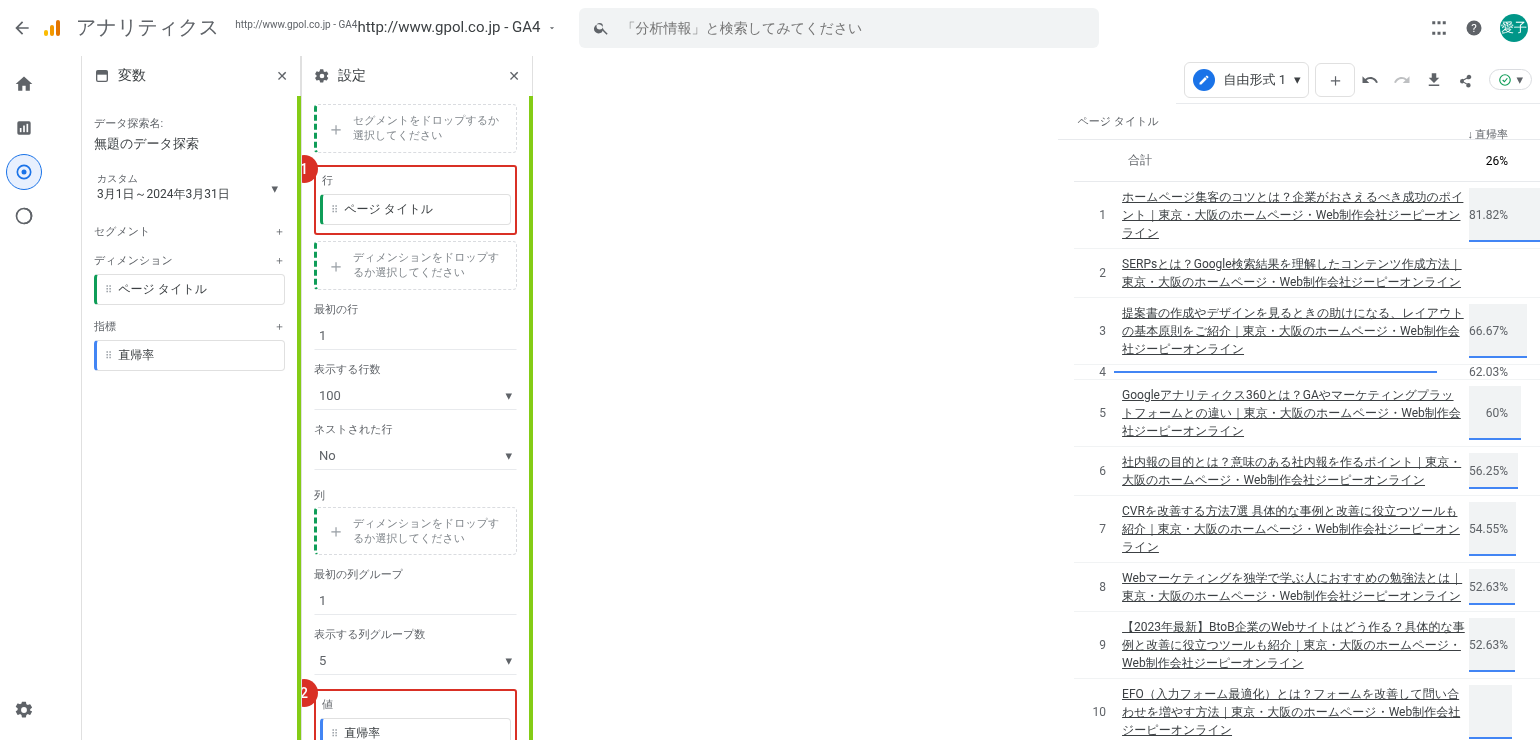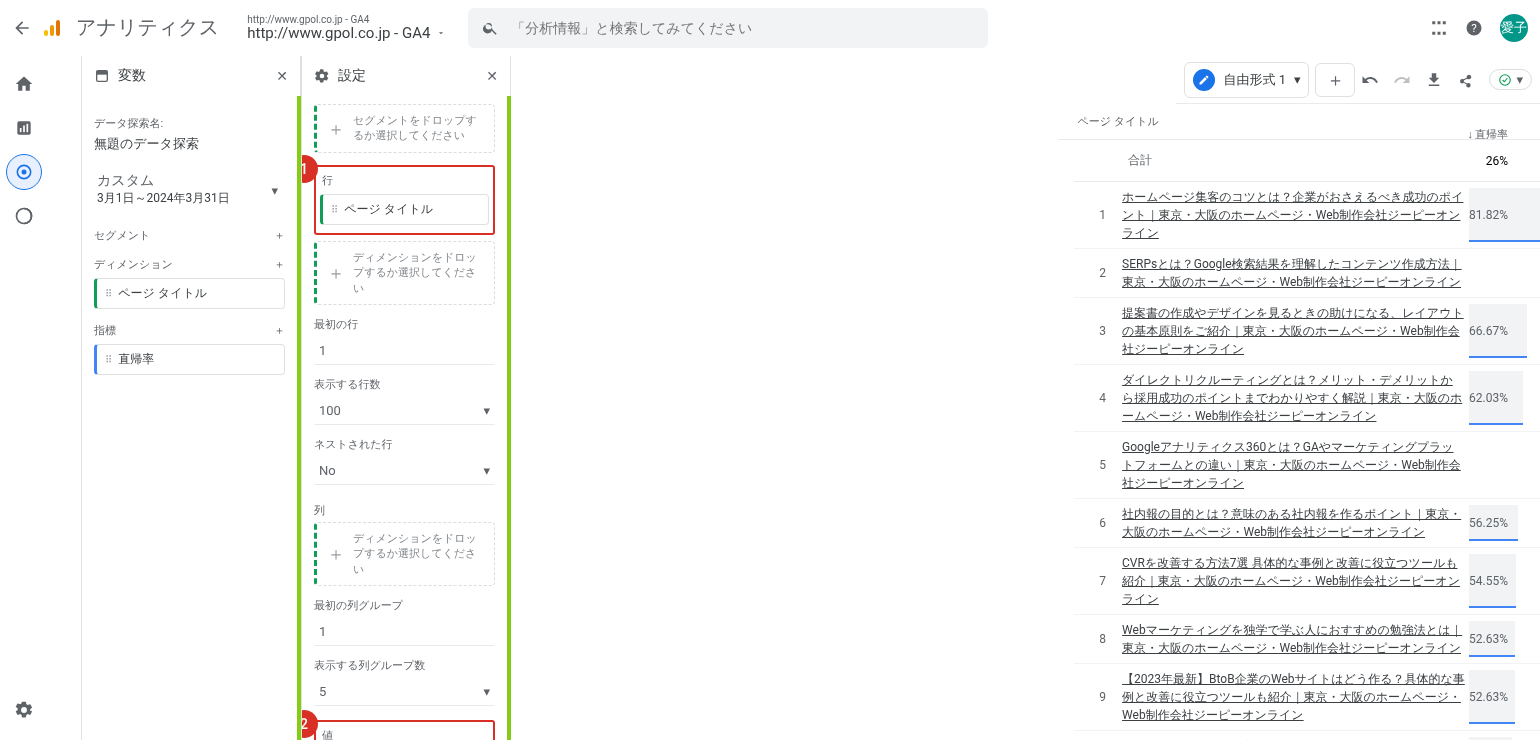--- a/index.html
+++ b/index.html
@@ -2,21 +2,21 @@
 <html><head>
 <meta charset="utf-8">
 <style>
 * { box-sizing: border-box; margin: 0; padding: 0; font-family: Roboto, Arial, sans-serif; }
 body { width: 1540px; height: 740px; background: #fff; color: #3c4043; font-size: 13px; overflow: hidden; }
 
 
 .topbar { height: 56px; display: flex; align-items: center; padding: 0 12px; gap: 8px; border-bottom: 1px solid #fff; }
 .ga-logo { width: 24px; height: 24px; }
 .app-name { font-size: 20px; color: #5f6368; margin-left: 4px; }
-.prop-block { margin-left: 20px; display: flex; flex-direction: column; line-height: 1.1; }
+.prop-block { margin-left: 8px; display: flex; flex-direction: row; line-height: 1.1; }
 .prop-small { font-size: 10px; color: #5f6368; }
 .prop-name { font-size: 15px; color: #3c4043; display: flex; align-items: center; gap: 6px; }
 .search-wrap { margin-left: 14px; background: #f1f3f4; border-radius: 6px; height: 40px; width: 520px; display: flex; align-items: center; padding: 0 14px; gap: 12px; color: #5f6368; }
 .search-wrap input { border: none; background: transparent; outline: none; width: 100%; font-size: 14px; color: #8b5cf6; }
 .topbar-right { margin-left: auto; display: flex; align-items: center; gap: 16px; }
 .top-icon { color: #5f6368; font-size: 20px; cursor: pointer; }
 .avatar { width: 28px; height: 28px; border-radius: 50%; background: #009688; color: #fff; display: flex; align-items: center; justify-content: center; font-size: 13px; }
 
 
 .body-grid { display: flex; height: calc(740px - 56px); }
@@ -38,21 +38,21 @@
 .date-range { border: 1px solid transparent; border-radius: 4px; padding: 6px 2px; display: flex; flex-direction: column; position: relative; }
 .date-range .caret { position: absolute; right: 6px; top: 50%; transform: translateY(-50%); color: #5f6368; }
 .sec-head { display: flex; align-items: center; margin-top: 14px; font-size: 11px; color: #5f6368; }
 .sec-head .plus { margin-left: auto; cursor: pointer; color: #5f6368; }
 .chip { border: 1px solid #e0e0e0; border-radius: 4px; padding: 6px 8px; display: flex; align-items: center; gap: 8px; margin-top: 6px; font-size: 12px; color: #3c4043; }
 .chip .grip { color: #9aa0a6; font-size: 10px; letter-spacing: -2px; }
 .chip.dim { border-left: 3px solid #0f9d58; }
 .chip.metric { border-left: 3px solid #4285f4; }
 
 
-.set-panel { width: 210px; position: relative; }
+.set-panel { width: 232px; position: relative; }
 .drop-zone { border: 1px dashed #dadce0; border-radius: 4px; padding: 8px; display: flex; align-items: center; gap: 6px; color: #80868b; font-size: 11px; line-height: 1.4; }
 .drop-zone .plus { color: #9aa0a6; font-size: 18px; margin: 0 2px; }
 .drop-zone.seg { border-left: 3px dashed #0f9d58; }
 .drop-zone.col { border-left: 3px dashed #0f9d58; }
 .callout { border: 2px solid #d93025; border-radius: 3px; padding: 6px 4px 8px; margin-top: 12px; position: relative; }
 .callout .label { font-size: 11px; color: #5f6368; margin-bottom: 4px; padding-left: 2px; }
 .callout-badge { position: absolute; left: -26px; top: -12px; width: 28px; height: 28px; border-radius: 50%; background: #d93025; color: #fff; display: flex; align-items: center; justify-content: center; font-size: 14px; font-weight: 500; }
 .select-row { border: 1px solid transparent; border-bottom: 1px solid #e8eaed; padding: 6px 4px; display: flex; align-items: center; font-size: 13px; color: #5f6368; margin-top: 2px; }
 .select-row .caret { margin-left: auto; color: #5f6368; }
 
@@ -181,21 +181,21 @@
           <rect x="4" y="4" width="16" height="6" fill="#5f6368"></rect>
         </svg>
       <span>変数</span>
       <span class="x">✕</span>
     </div>
     <div class="panel-body">
       <div class="field-label">データ探索名:</div>
       <div style="font-size:13px;color:#3c4043">無題のデータ探索</div>
 
       <div class="date-range" style="margin-top:12px">
-        <span style="font-size:14px;color:#5f6368">カスタム</span>
+        <span style="font-size:10px;color:#5f6368">カスタム</span>
         <span style="font-size:12px;color:#3c4043">3月1日～2024年3月31日</span>
         <span class="caret">▾</span>
       </div>
 
       <div class="sec-head">
           <span>セグメント</span>
           <span class="plus">＋</span>
         </div>
 
       <div class="sec-head">
@@ -359,29 +359,32 @@
           <div class="data-row">
             <div class="idx">3</div>
             <div class="label">提案書の作成やデザインを見るときの助けになる、レイアウトの基本原則をご紹介｜東京・大阪のホームページ・Web制作会社ジーピーオンライン</div>
             <div class="bar-cell">
               <div class="bar" style="width:81.5%"></div>
               <div class="val">66.67%</div>
             </div>
           </div>
           <div class="data-row">
             <div class="idx">4</div>
-            <div class="label">ダイレクトリクルーティングとは？メリット・デメリットから採用成功のポイントまでわかりやすく解説｜東京・大阪のホームページ・Web制作会社ジーピーオンライン</div>
             <div class="bar-cell">
               <div class="bar" style="width:75.8%"></div>
               <div class="val">62.03%</div>
             </div>
           </div>
           <div class="data-row">
             <div class="idx">5</div>
             <div class="label">Googleアナリティクス360とは？GAやマーケティングプラットフォームとの違い｜東京・大阪のホームページ・Web制作会社ジーピーオンライン</div>
+            <div class="bar-cell">
+              <div class="bar" style="width:73.3%"></div>
+              <div class="val">60%</div>
+            </div>
           </div>
           <div class="data-row">
             <div class="idx">6</div>
             <div class="label">社内報の目的とは？意味のある社内報を作るポイント｜東京・大阪のホームページ・Web制作会社ジーピーオンライン</div>
             <div class="bar-cell">
               <div class="bar" style="width:68.8%"></div>
               <div class="val">56.25%</div>
             </div>
           </div>
           <div class="data-row">

